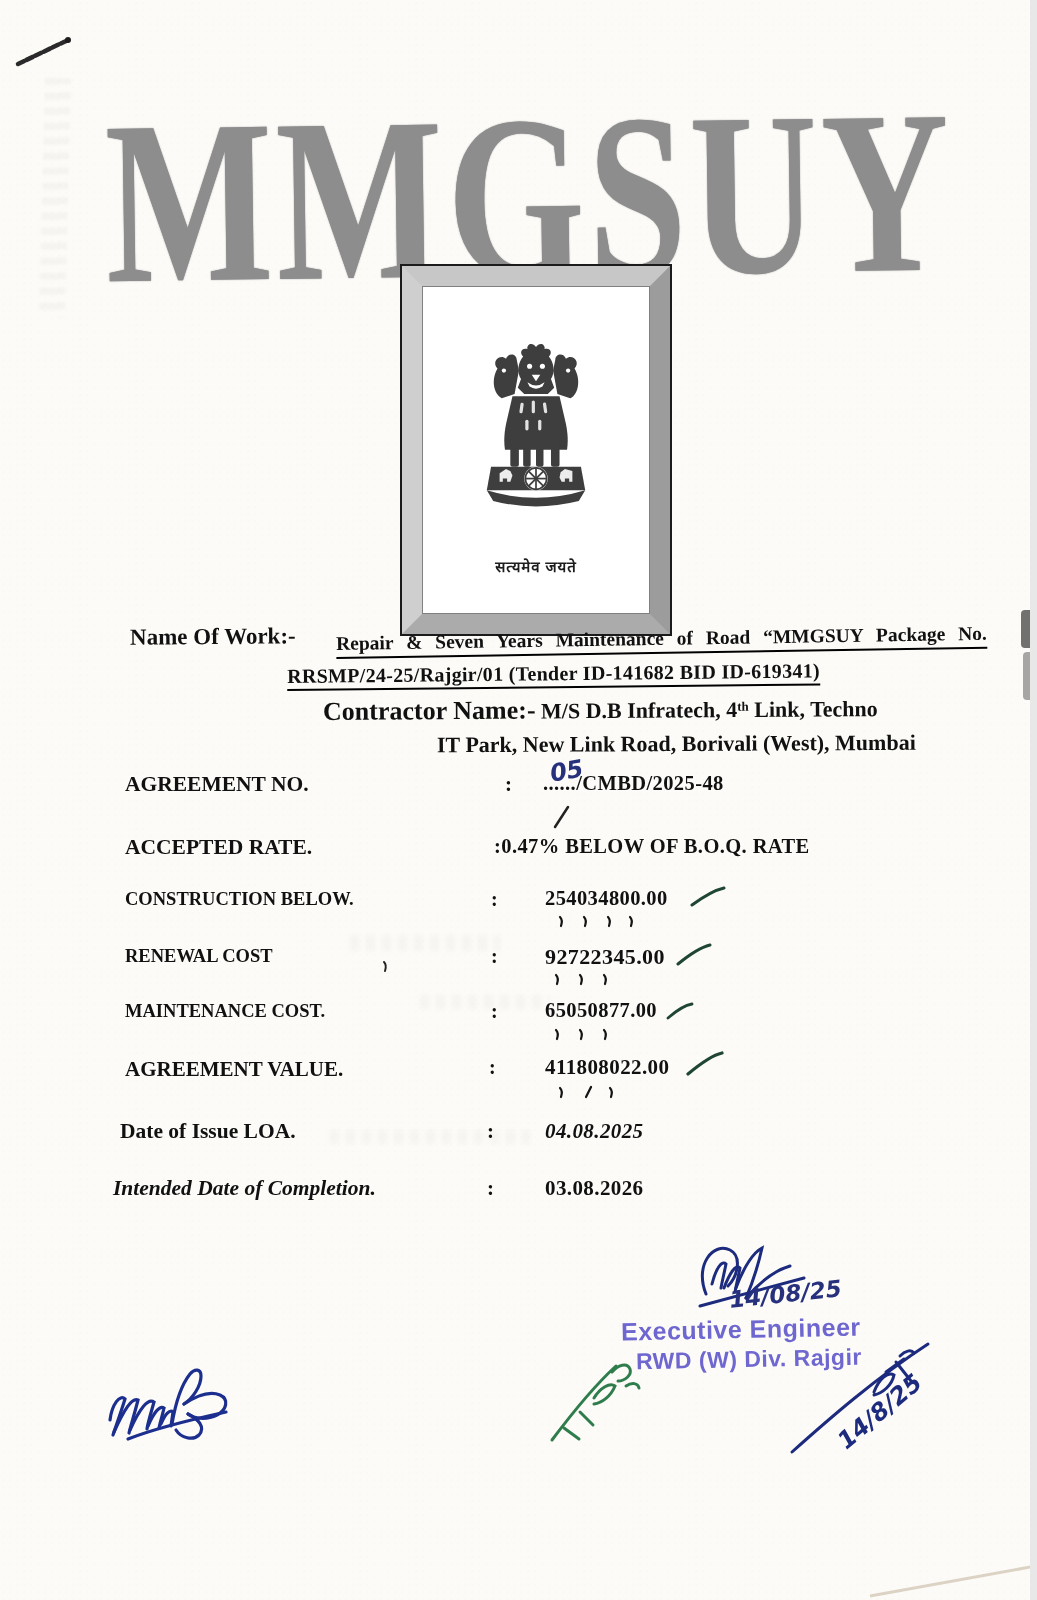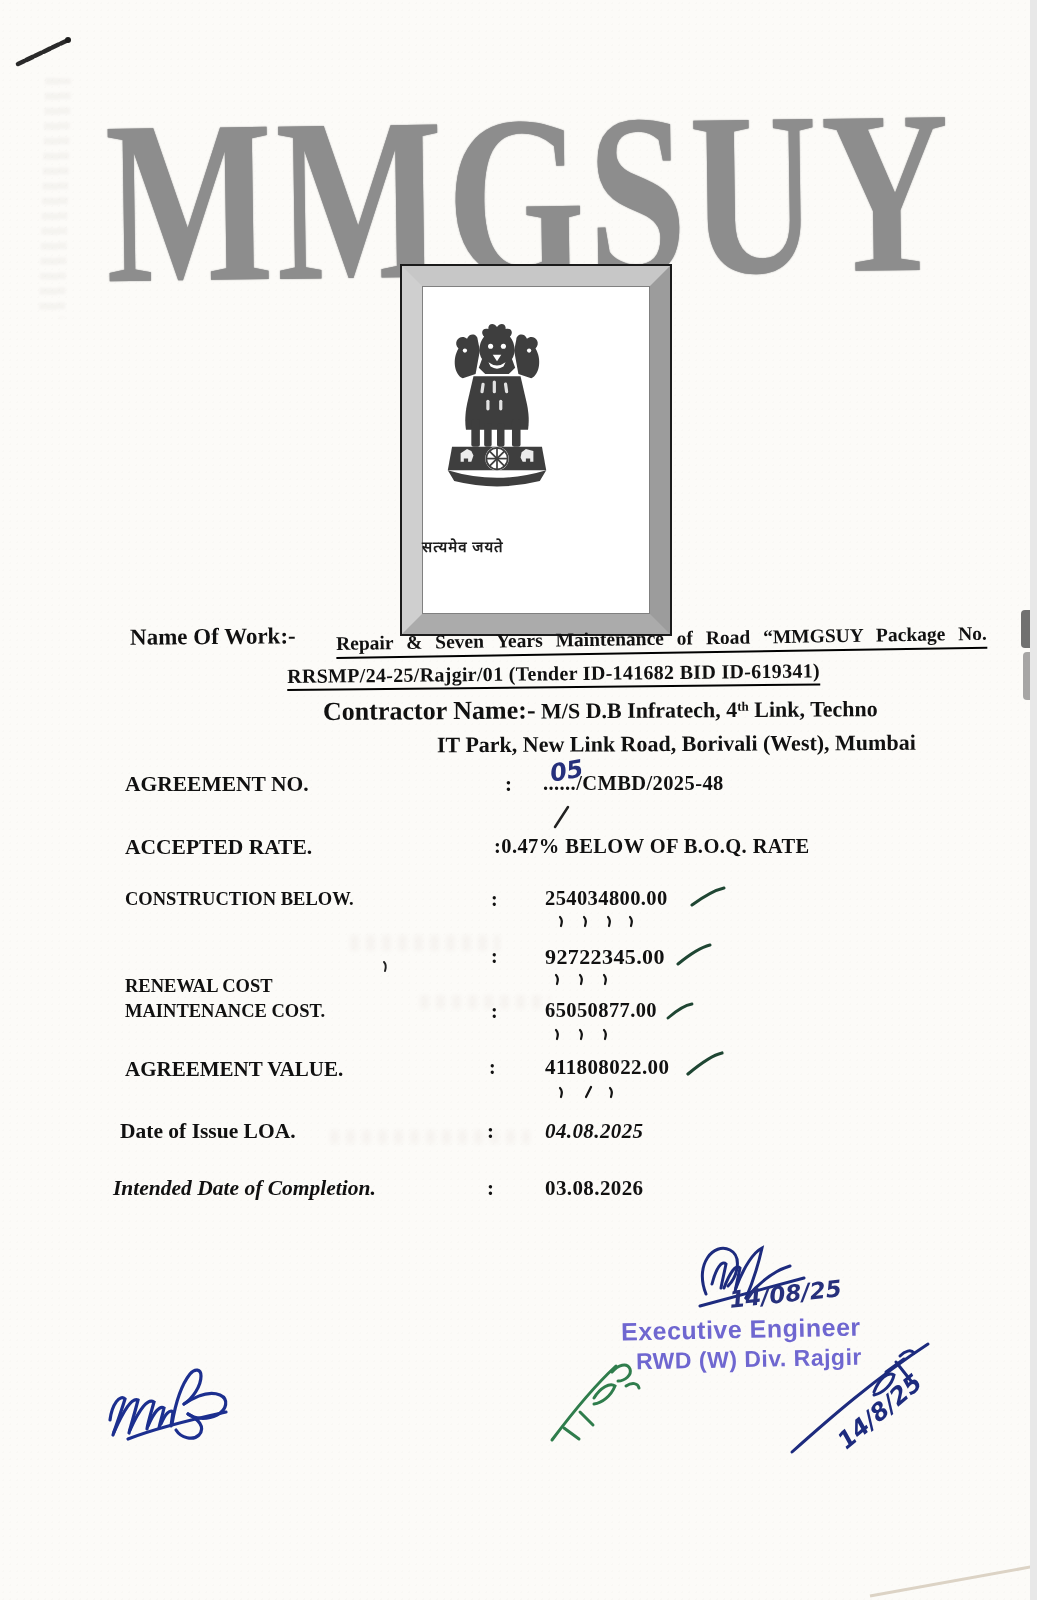--- a/index.html
+++ b/index.html
@@ -12,40 +12,40 @@
   
   .doc-title{
     position:absolute;left:104px;top:86px;font-weight:bold;font-size:150px;line-height:1;
     letter-spacing:3px;color:#8d8d8d;text-shadow:0 0 1px #7e7e7e;
     transform:rotate(-0.8deg) scale(1.18,1.55);transform-origin:left top;white-space:nowrap;
   }
   
   .emblem-frame{position:absolute;left:400px;top:264px;width:272px;height:372px;border:2px solid #1b1b1b;background:#fff;box-sizing:border-box;}
   .emblem-bevel{position:absolute;inset:0;border:20px solid;box-sizing:border-box;
     border-color:#c7c7c7 #9c9c9c #ababab #cfcfcf;background:#ffffff;box-shadow:inset 0 0 0 1px #808080;}
-  .emblem-inner{position:absolute;inset:20px;display:flex;flex-direction:column;justify-content:flex-start;padding-top:26px;box-sizing:border-box;}
+  .emblem-inner{position:absolute;inset:20px;display:flex;flex-direction:column;align-items:center;justify-content:flex-start;padding-top:26px;box-sizing:border-box;margin-top:20px;}
   .emblem-caption{margin-top:10px;font-size:15px;letter-spacing:1px;color:#1d1d1d;font-weight:bold;}
   
   .work-label{position:absolute;left:130px;top:624px;font-size:23px;font-weight:bold;transform:rotate(-0.5deg);white-space:nowrap;}
   .work-line1{position:absolute;left:336px;top:633px;font-size:19.5px;font-weight:bold;word-spacing:8px;
     padding-bottom:2px;border-bottom:2.5px solid #000;transform:rotate(-0.9deg);transform-origin:left top;white-space:nowrap;}
   .work-line2{position:absolute;left:287px;top:665px;font-size:20px;font-weight:bold;letter-spacing:.3px;
     padding-bottom:1px;border-bottom:2.5px solid #000;transform:rotate(-0.6deg);transform-origin:left top;white-space:nowrap;}
   .contractor-l1{position:absolute;left:323px;top:695px;white-space:nowrap;transform:rotate(-0.4deg);}
   .c-label{font-size:26px;font-weight:bold;}
   .c-rest{font-size:22px;font-weight:bold;}
   .c-sup{font-size:13px;font-weight:bold;vertical-align:super;}
   .contractor-l2{position:absolute;left:437px;top:731px;font-size:22px;font-weight:bold;white-space:nowrap;transform:rotate(-0.3deg);}
   
   .lbl,.col,.val{position:absolute;font-weight:bold;white-space:nowrap;}
   .lbl{left:125px;} .col{left:490px;} .val{left:545px;letter-spacing:.4px;}
   .r0 .lbl{top:772px;font-size:21.5px;} .r0 .col{top:772px;left:505px;font-size:21px;} .r0 .val{top:772px;left:543px;font-size:20.5px;}
   .r1 .lbl{top:835px;font-size:21.5px;} .r1 .val{top:835px;left:494px;font-size:20.5px;}
   .r2 .lbl{top:889px;font-size:18.5px;} .r2 .col{top:888px;left:491px;font-size:20px;} .r2 .val{top:887px;font-size:20.5px;}
-  .r3 .lbl{top:946px;font-size:18.5px;margin-top:30px;} .r3 .col{top:945px;left:491px;font-size:20px;} .r3 .val{top:944px;font-size:22px;}
+  .r3 .lbl{top:946px;font-size:18.5px;} .r3 .col{top:945px;left:491px;font-size:20px;} .r3 .val{top:944px;font-size:22px;}
   .r4 .lbl{top:1001px;font-size:18.5px;} .r4 .col{top:1000px;left:491px;font-size:20px;} .r4 .val{top:999px;font-size:20.5px;}
   .r5 .lbl{top:1057px;font-size:21px;} .r5 .col{top:1056px;left:489px;font-size:20px;} .r5 .val{top:1055px;font-size:21px;}
   .r6 .lbl{top:1119px;left:120px;font-size:21.5px;} .r6 .col{top:1119px;left:487px;font-size:21px;} .r6 .val{top:1119px;font-size:21px;font-style:italic;}
   .r7 .lbl{top:1176px;left:113px;font-size:21.5px;font-style:italic;} .r7 .col{top:1176px;left:487px;font-size:21px;} .r7 .val{top:1176px;font-size:21px;}
   
   .hw{font-family:"DejaVu Sans",sans-serif;font-style:italic;color:#26307c;}
   .hw-agno{position:absolute;left:550px;top:757px;font-size:24px;font-weight:bold;transform:rotate(-10deg);}
   .hw-slash{position:absolute;left:552px;top:804px;}
   .hw-date-top{position:absolute;left:729px;top:1281px;font-size:23px;font-weight:bold;transform:rotate(-6deg);}
   .tick{position:absolute;}

